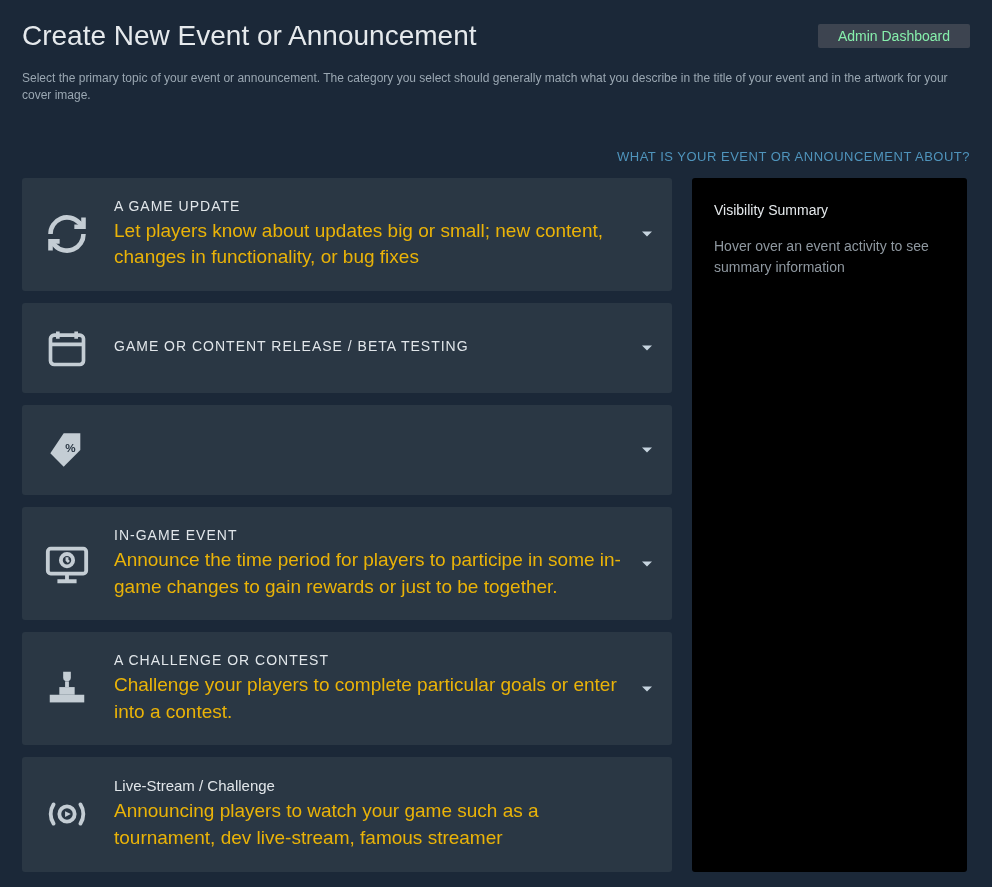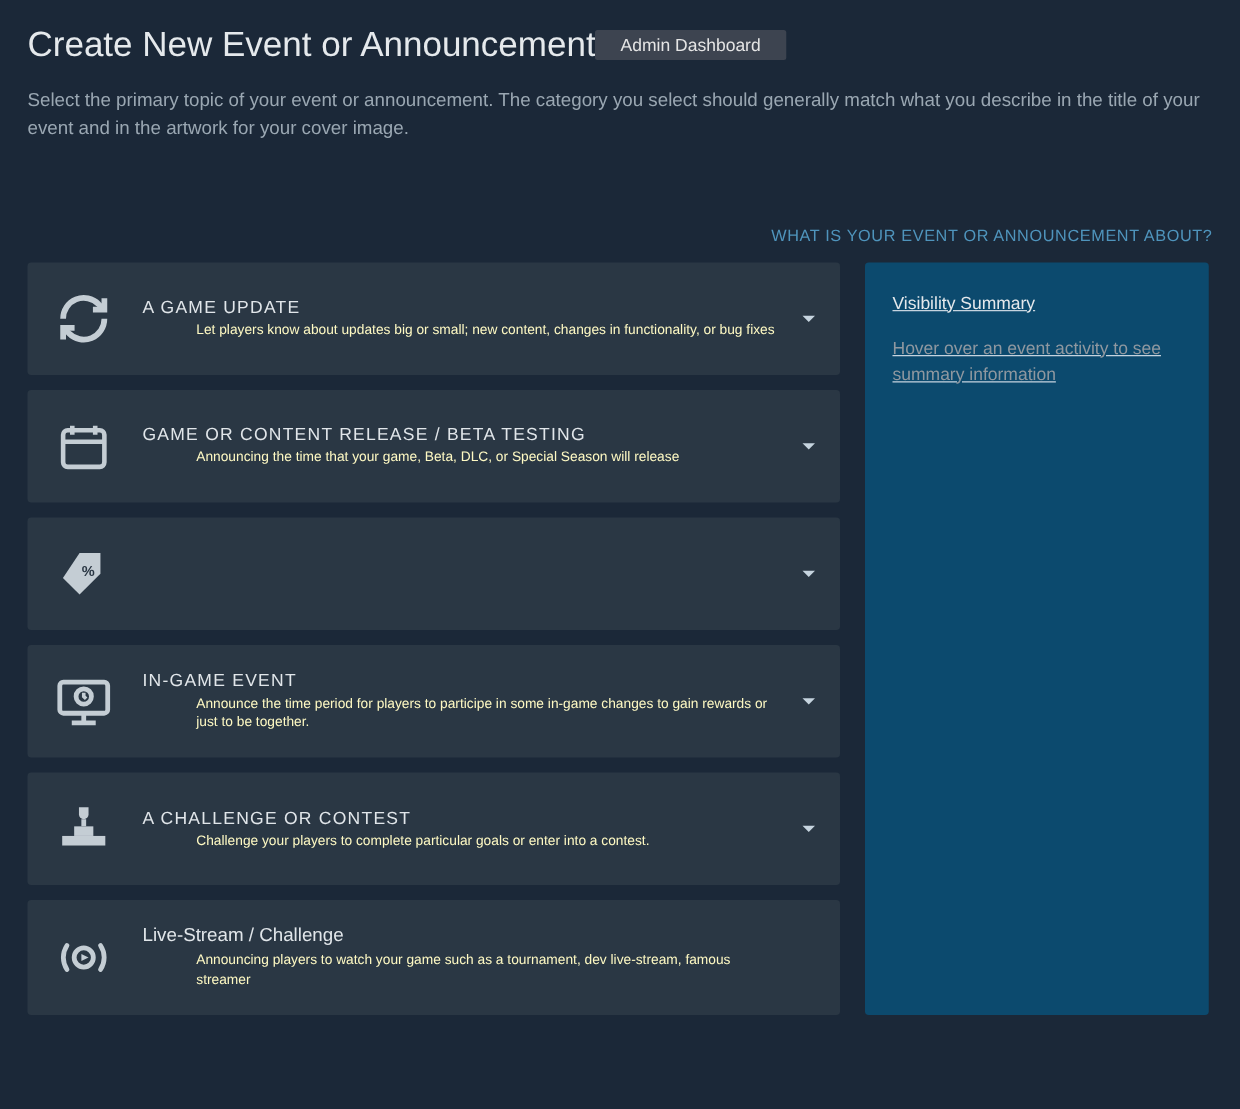--- a/index.html
+++ b/index.html
@@ -7,43 +7,43 @@
     background: #1b2838;
     color: #c6d4df;
     font-family: "Motiva Sans", Arial, sans-serif;
     width: 992px;
     height: 887px;
     overflow: hidden;
     padding: 20px 22px;
   }
   .header-row {
     display: flex;
-    justify-content: flex-start;
+    justify-content: space-between;
     align-items: center;
     margin-bottom: 18px;
   }
   .page-title {
     font-size: 28px;
     font-weight: 400;
     color: #e5e9ec;
   }
   .admin-btn {
     background: #3d4450;
-    color: #e5e5e5;
+    color: #86efac;
     border: none;
     padding: 4px 20px;
     font-size: 14px;
     cursor: pointer;
     border-radius: 2px;
   }
   .page-desc {
-    font-size: 15px;
+    font-size: 12px;
     color: #9aa7b2;
     line-height: 1.45;
-    margin-bottom: 67px;
+    margin-bottom: 44px;
     max-width: 940px;
   }
   .section-label {
     color: #4f94bc;
     font-size: 13px;
     letter-spacing: 0.5px;
     margin-bottom: 14px;
     text-align: right;
   }
   .main-row {
@@ -79,41 +79,39 @@
   .cat-text { flex: 1; }
   .cat-title {
     font-size: 14px;
     letter-spacing: 1px;
     color: #e1e6ea;
     margin-bottom: 4px;
   }
   .cat-title.upper { text-transform: uppercase; }
   .cat-title.mixed { font-size: 15px; letter-spacing: 0; }
   .cat-desc {
-    font-size: 11px;
-    color: #fef9c3;
+    font-size: 19px;
+    color: #eab308;
     line-height: 1.4;
-    margin-left: 43px;
   }
   .chevron {
     position: absolute;
     right: 20px;
     top: 50%;
     transform: translateY(-50%);
     width: 0; height: 0;
     border-left: 5px solid transparent;
     border-right: 5px solid transparent;
     border-top: 5px solid #c6d4df;
   }
   .sidebar {
     width: 275px;
-    background: #0c4a6e;
+    background: #000000;
     border-radius: 3px;
     padding: 24px 22px;
-    text-decoration: underline;
   }
   .sidebar-title {
     font-size: 14px;
     color: #e5e9ec;
     margin-bottom: 18px;
     font-weight: 500;
   }
   .sidebar-desc {
     font-size: 14px;
     color: #8f98a0;
@@ -154,21 +152,20 @@
 
     <div class="cat-card">
       <div class="cat-icon">
         <svg width="44" height="44" viewBox="0 0 24 24" fill="none" stroke="currentColor" stroke-width="2">
           <rect x="3" y="5" width="18" height="16" rx="2"></rect>
           <path d="M7 3v4M17 3v4M3 10h18"></path>
         </svg>
       </div>
       <div class="cat-text">
         <div class="cat-title upper">GAME OR CONTENT RELEASE / BETA TESTING</div>
-        <div class="cat-desc">Announcing the time that your game, Beta, DLC, or Special Season will release</div>
       </div>
       <div class="chevron"></div>
     </div>
 
     <div class="cat-card">
       <div class="cat-icon">
         <svg width="40" height="40" viewBox="0 0 24 24" fill="currentColor">
           <path d="M10 2 L20 2 L20 12 L10 22 L2 14 Z" fill="currentColor"></path>
           <text x="11" y="13" font-size="7" fill="#2a3744" font-weight="bold">%</text>
         </svg>

